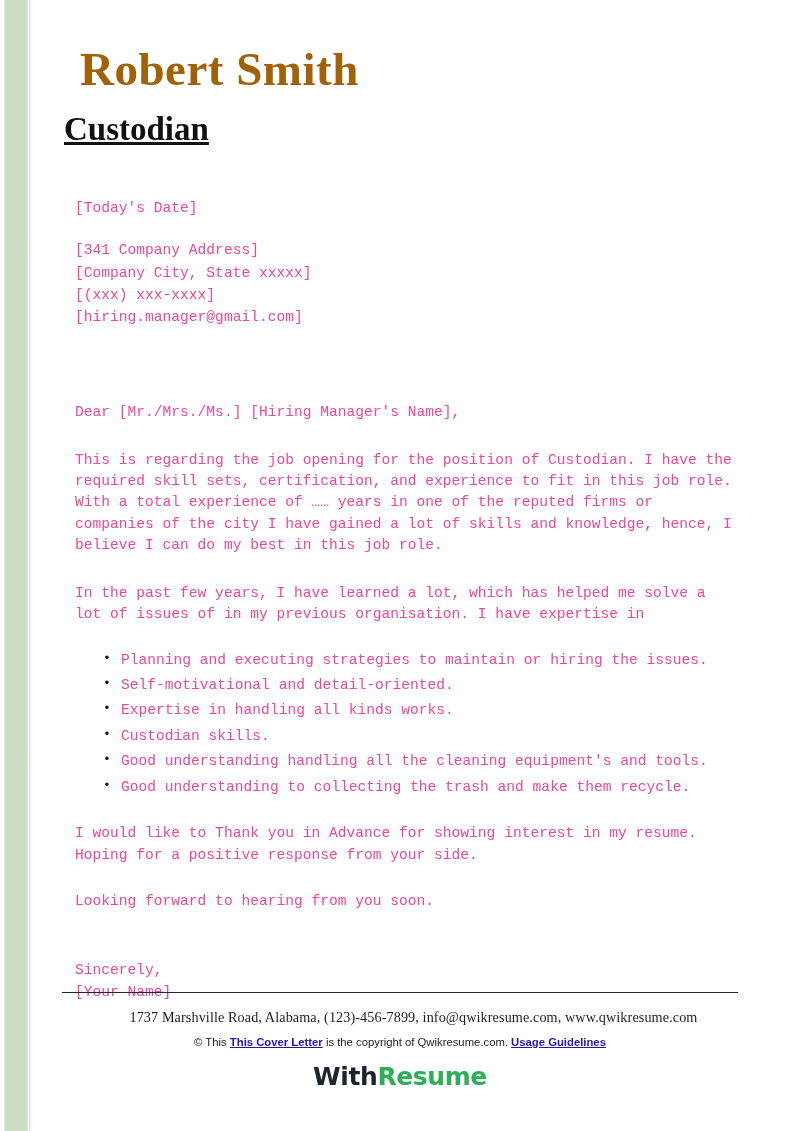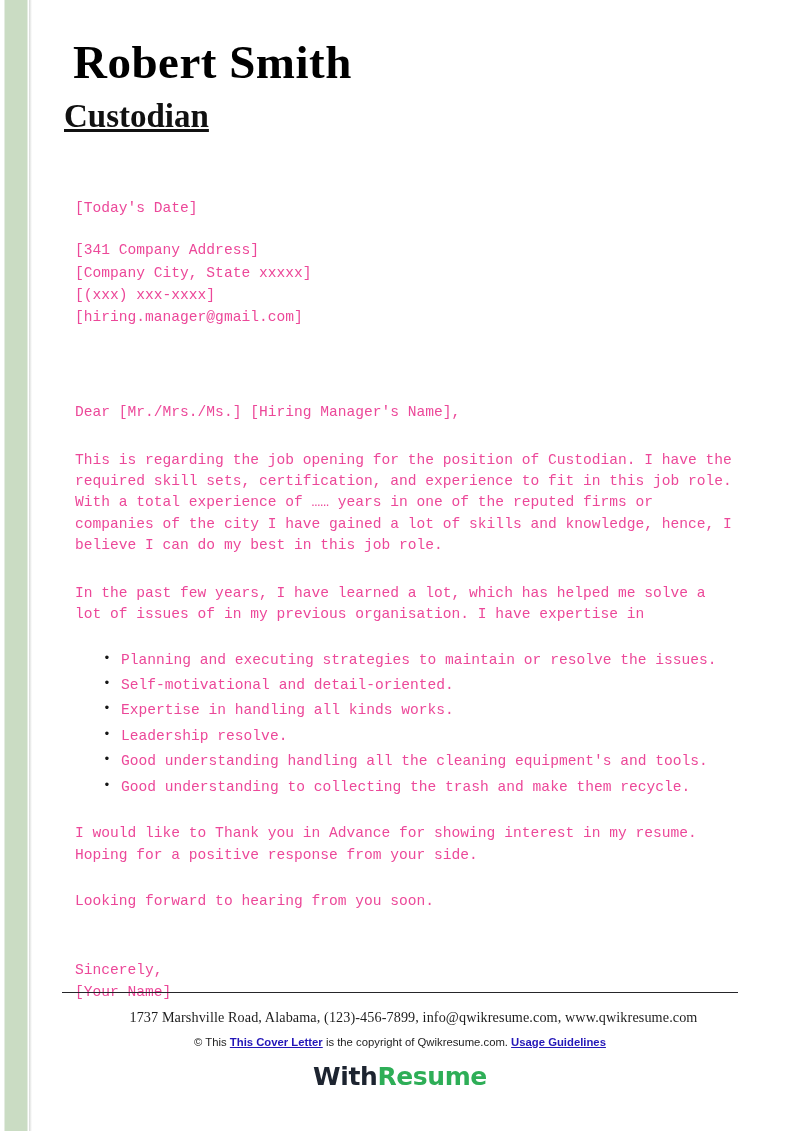--- a/index.html
+++ b/index.html
@@ -42,24 +42,24 @@
   .header {
     position: absolute;
     left: 64px;
     top: 28px;
     width: 690px;
   }
   .name {
     font-family: "Liberation Serif", "DejaVu Serif", serif;
     font-size: 47px;
     font-weight: bold;
-    color: #000000;
+    color: #a16207;
     letter-spacing: 0.5px;
     line-height: 1.08;
-    margin: 9px;
+    margin: 16px;
   }
   .job-title {
     font-family: "Liberation Serif", "DejaVu Serif", serif;
     font-size: 33px;
     font-weight: bold;
     color: #111111;
     line-height: 1.1;
     margin: 10px 0 0 0;
     text-decoration: underline;
   }
@@ -194,24 +194,24 @@
       <p>[hiring.manager@gmail.com]</p>
     </div>
 
     <p class="salutation">Dear [Mr./Mrs./Ms.] [Hiring Manager's Name],</p>
 
     <p class="para">This is regarding the job opening for the position of Custodian. I have the required skill sets, certification, and experience to fit in this job role. With a total experience of …… years in one of the reputed firms or companies of the city I have gained a lot of skills and knowledge, hence, I believe I can do my best in this job role.</p>
 
     <p class="para">In the past few years, I have learned a lot, which has helped me solve a lot of issues of in my previous organisation. I have expertise in</p>
 
     <ul class="bullets">
-      <li>Planning and executing strategies to maintain or resolve the issues.</li>
+      <li>Planning and executing strategies to maintain or hiring the issues.</li>
       <li>Self-motivational and detail-oriented.</li>
       <li>Expertise in handling all kinds works.</li>
-      <li>Leadership resolve.</li>
+      <li>Custodian skills.</li>
       <li>Good understanding handling all the cleaning equipment's and tools.</li>
       <li>Good understanding to collecting the trash and make them recycle.</li>
     </ul>
 
     <p class="closing-para">I would like to Thank you in Advance for showing interest in my resume. Hoping for a positive response from your side.</p>
 
     <p class="closing-para">Looking forward to hearing from you soon.</p>
 
     <div class="sign-off">
       <p>Sincerely,</p>

